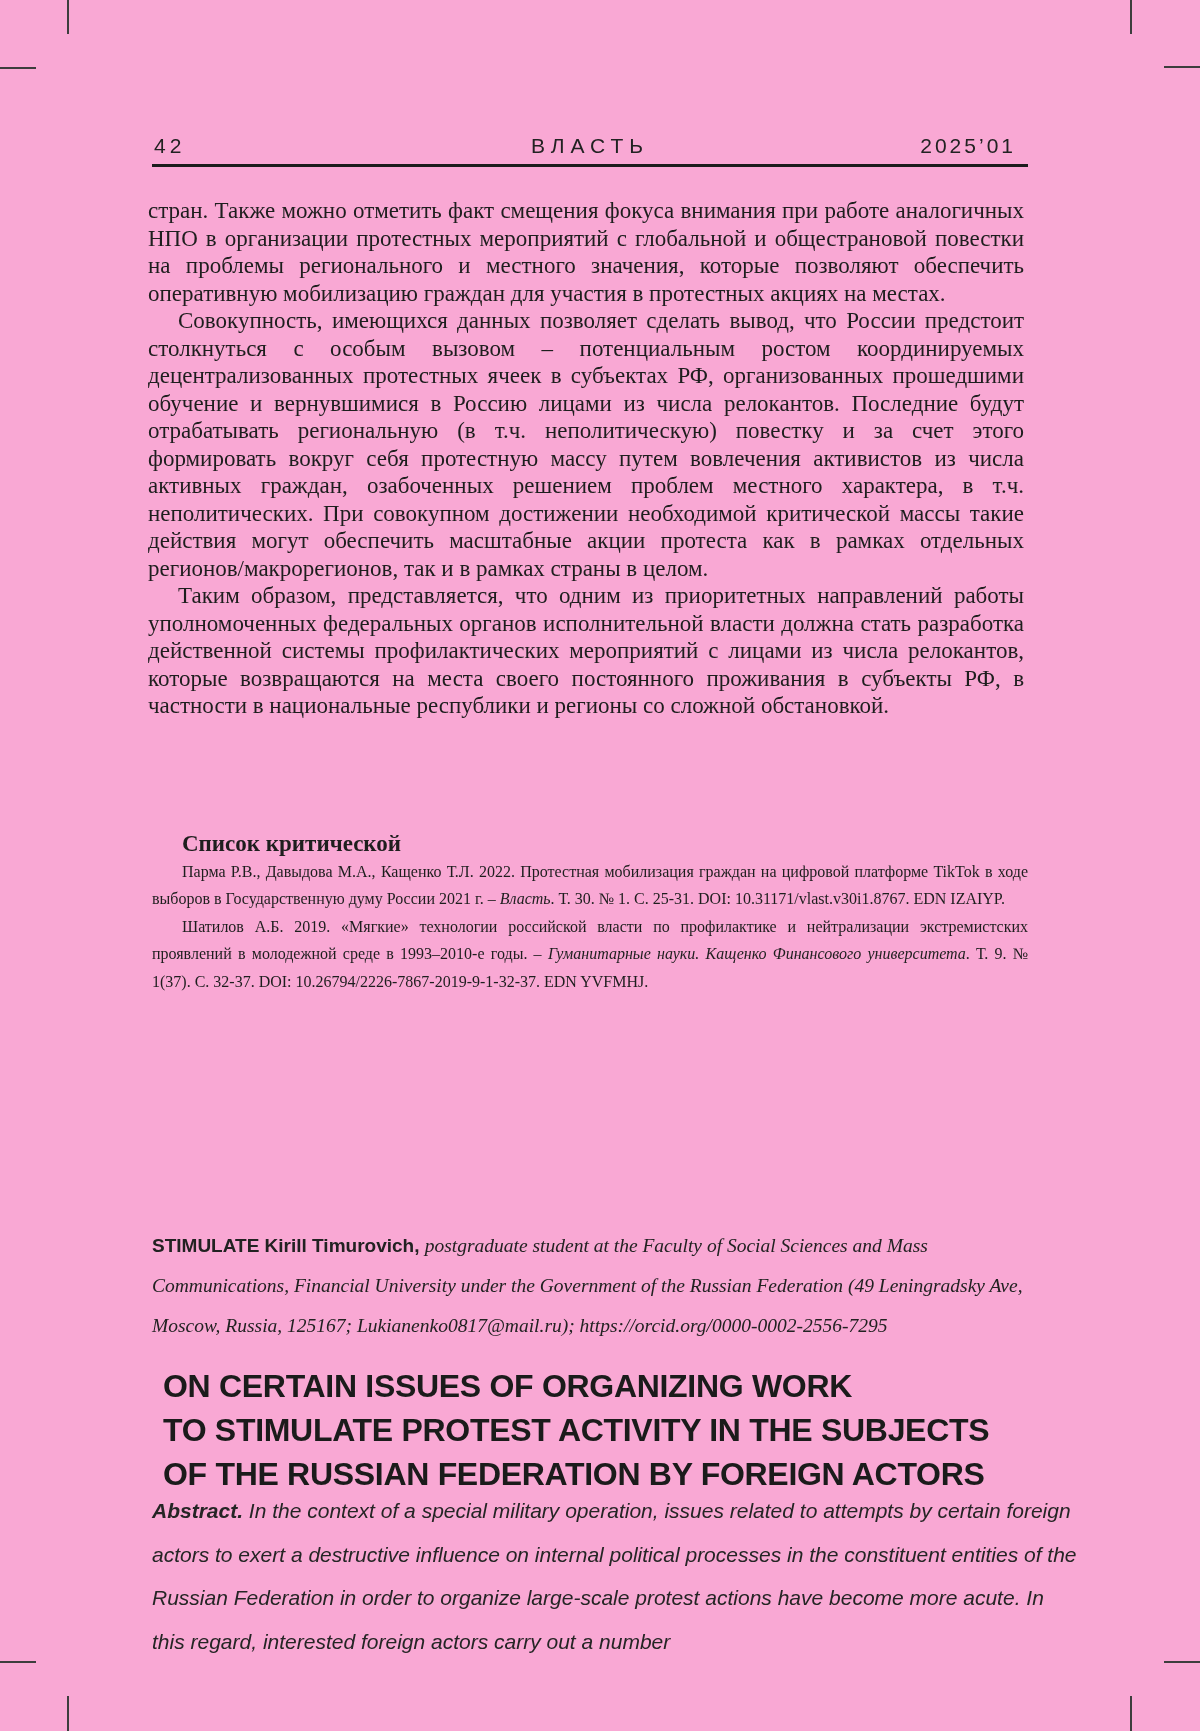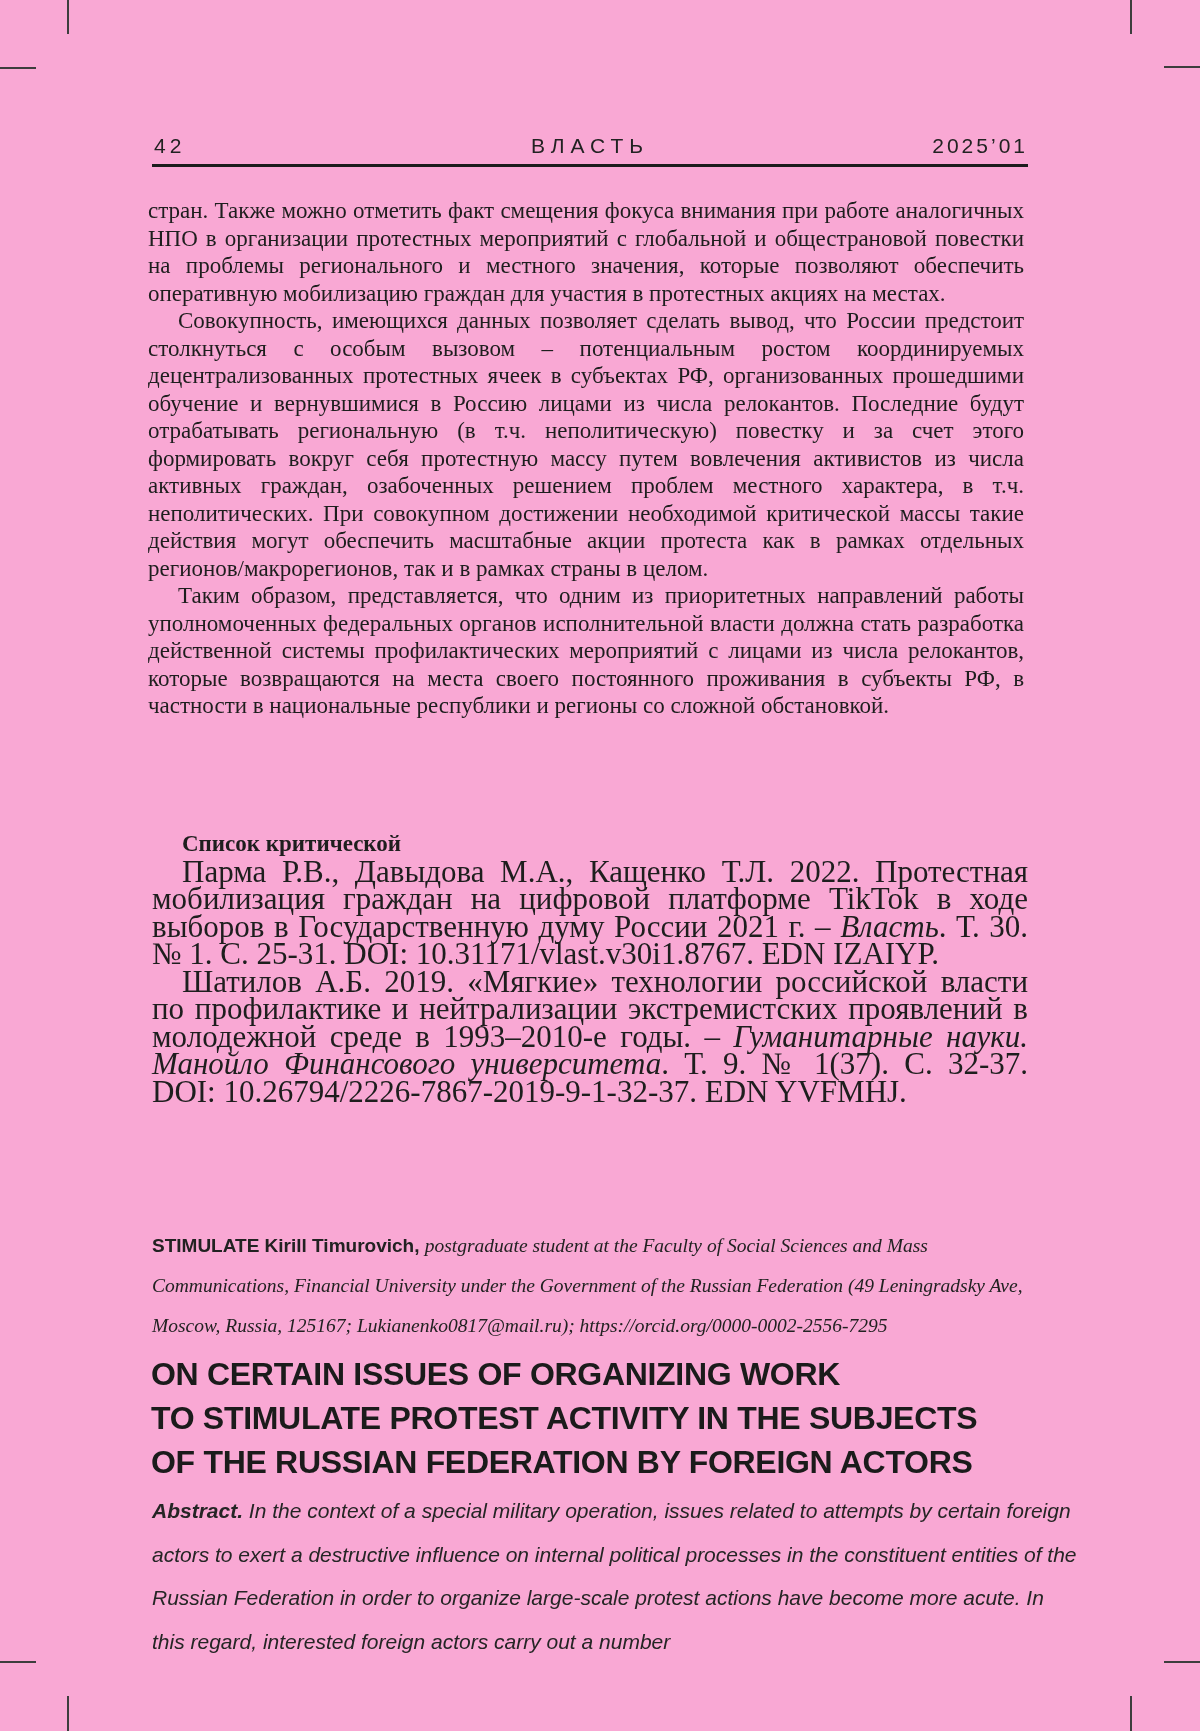--- a/index.html
+++ b/index.html
@@ -21,44 +21,44 @@
   .m-bl-h{left:0;top:1661px;width:36px;height:2px;}
   .m-bl-v{left:67px;top:1696px;width:2px;height:35px;}
   .m-br-h{left:1164px;top:1661px;width:36px;height:2px;}
   .m-br-v{left:1130px;top:1696px;width:2px;height:35px;}
 
   
   .page-header{position:absolute;left:152px;top:134px;width:876px;height:26px;
     font-family:"Liberation Sans",sans-serif;font-size:21px;color:#222;}
   .page-header .pagenum{position:absolute;left:2px;top:0;letter-spacing:4px;}
   .page-header .journal{position:absolute;left:0;right:0;top:0;text-align:center;letter-spacing:6px;}
-  .page-header .issue{position:absolute;right:0;top:0;letter-spacing:3px;}
+  .page-header .issue{position:absolute;right:12px;top:0;letter-spacing:3px;}
   .header-rule{position:absolute;left:152px;top:164px;width:876px;height:3px;background:#1c1c1c;}
 
   
   .text-flow{position:absolute;left:148px;top:197px;width:876px;}
   .text-flow p{margin:0;font-size:23px;line-height:27.5px;text-align:justify;}
   .text-flow p.indent{text-indent:30px;}
 
   .refs-block{position:absolute;left:152px;top:830px;width:876px;}
   .refs-heading{margin:0;font-size:23px;line-height:27.5px;font-weight:700;text-indent:30px;}
-  .refs-block p.ref{margin:0;font-size:31px;line-height:27.5px;text-align:justify;text-indent:30px;}
+  .refs-block p.ref{margin:0;font-size:16px;line-height:27.5px;text-align:justify;text-indent:30px;}
 
   .run-i{font-style:italic;}
   .run-b{font-weight:700;}
 
   
   .author-block{position:absolute;left:152px;top:1226px;width:886px;
     font-family:"Liberation Serif",serif;font-style:italic;
     font-size:19.5px;line-height:40px;color:#222;}
   .author-block .run-b{
     font-family:"Liberation Sans",sans-serif;font-style:normal;font-weight:700;font-size:19px;}
 
   
-  .eng-title{position:absolute;left:151px;top:1352px;width:1010px;margin:0;
+  .eng-title{position:absolute;left:151px;top:1352px;width:1010px;margin:12px;
     font-family:"Liberation Sans",sans-serif;font-weight:700;
     font-size:32px;line-height:44px;letter-spacing:-0.3px;
     color:#1b1b1b;white-space:pre-line;}
 
   
   .abstract{position:absolute;left:152px;top:1489px;width:928px;
     font-family:"Liberation Sans",sans-serif;font-style:italic;
     font-size:21px;line-height:43.5px;color:#252525;}
 </style>
 </head>
@@ -84,21 +84,21 @@
 
   <div class="text-flow">
     <p>стран. Также можно отметить факт смещения фокуса внимания при работе аналогичных НПО в организации протестных мероприятий с глобальной и общестрановой повестки на проблемы регионального и местного значения, которые позволяют обеспечить оперативную мобилизацию граждан для участия в протестных акциях на местах.</p>
     <p class="indent">Совокупность, имеющихся данных позволяет сделать вывод, что России предстоит столкнуться с особым вызовом – потенциальным ростом координируемых децентрализованных протестных ячеек в субъектах РФ, организованных прошедшими обучение и вернувшимися в Россию лицами из числа релокантов. Последние будут отрабатывать региональную (в т.ч. неполитическую) повестку и за счет этого формировать вокруг себя протестную массу путем вовлечения активистов из числа активных граждан, озабоченных решением проблем местного характера, в т.ч. неполитических. При совокупном достижении необходимой критической массы такие действия могут обеспечить масштабные акции протеста как в рамках отдельных регионов/макрорегионов, так и в рамках страны в целом.</p>
     <p class="indent">Таким образом, представляется, что одним из приоритетных направлений работы уполномоченных федеральных органов исполнительной власти должна стать разработка действенной системы профилактических мероприятий с лицами из числа релокантов, которые возвращаются на места своего постоянного проживания в субъекты РФ, в частности в национальные республики и регионы со сложной обстановкой.</p>
   </div>
 
   <div class="refs-block">
     <h3 class="refs-heading">Список критической</h3>
     <p class="ref"><span>Парма Р.В., Давыдова М.А., Кащенко Т.Л. 2022. Протестная мобилизация граждан на цифровой платформе TikTok в ходе выборов в Государственную думу России 2021 г. – </span><span class="run-i">Власть</span><span>. Т. 30. № 1. С. 25-31. DOI: 10.31171/vlast.v30i1.8767. EDN IZAIYP.</span></p>
-    <p class="ref"><span>Шатилов А.Б. 2019. «Мягкие» технологии российской власти по профилактике и нейтрализации экстремистских проявлений в молодежной среде в 1993–2010-е годы. – </span><span class="run-i">Гуманитарные науки. Манойло Финансового университета</span><span>. Т. 9. № 1(37). С. 32-37. DOI: 10.26794/2226-7867-2019-9-1-32-37. EDN YVFMHJ.</span></p>
+    <p class="ref"><span>Шатилов А.Б. 2019. «Мягкие» технологии российской власти по профилактике и нейтрализации экстремистских проявлений в молодежной среде в 1993–2010-е годы. – </span><span class="run-i">Гуманитарные науки. Кащенко Финансового университета</span><span>. Т. 9. № 1(37). С. 32-37. DOI: 10.26794/2226-7867-2019-9-1-32-37. EDN YVFMHJ.</span></p>
   </div>
 
   <div class="author-block"><span class="run-b">STIMULATE Kirill Timurovich, </span><span class="run-i">postgraduate student at the Faculty of Social Sciences and Mass Communications, Financial University under the Government of the Russian Federation (49 Leningradsky Ave, Moscow, Russia, 125167; Lukianenko0817@mail.ru); https://orcid.org/0000-0002-2556-7295</span></div>
 
   <h1 class="eng-title">ON CERTAIN ISSUES OF ORGANIZING WORK
 TO STIMULATE PROTEST ACTIVITY IN THE SUBJECTS
 OF THE RUSSIAN FEDERATION BY FOREIGN ACTORS</h1>
 
   <div class="abstract"><span class="run-b">Abstract. </span><span>In the context of a special military operation, issues related to attempts by certain foreign actors to exert a destructive influence on internal political processes in the constituent entities of the Russian Federation in order to organize large-scale protest actions have become more acute. In this regard, interested foreign actors carry out a number</span></div>
 

